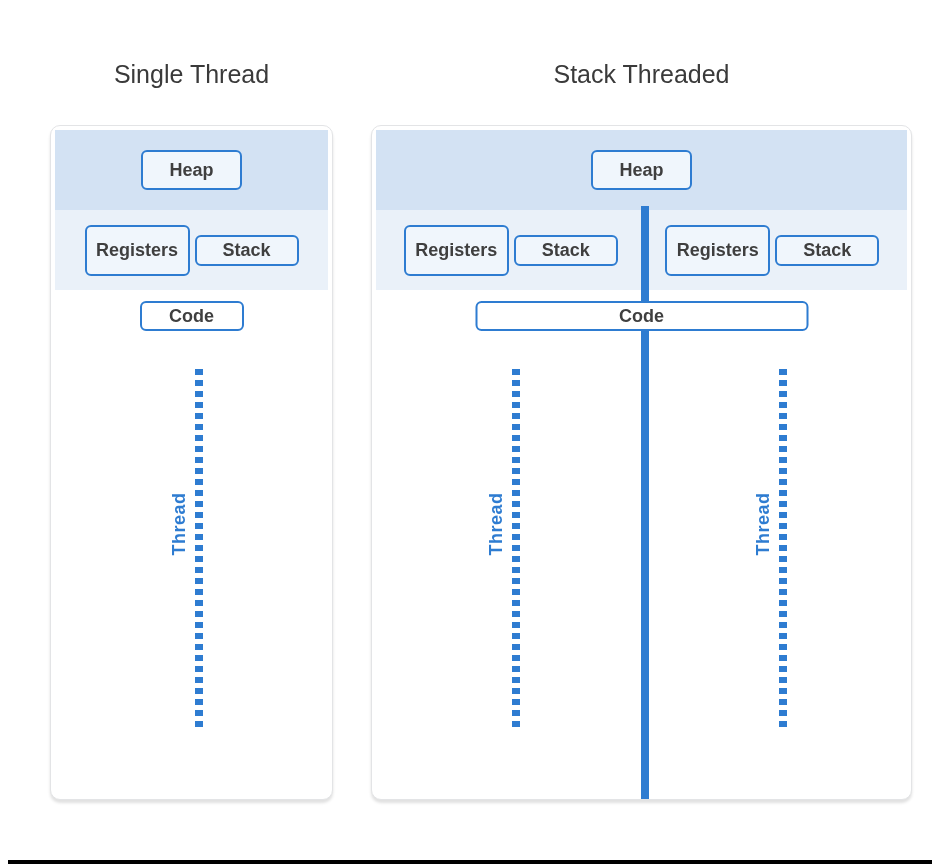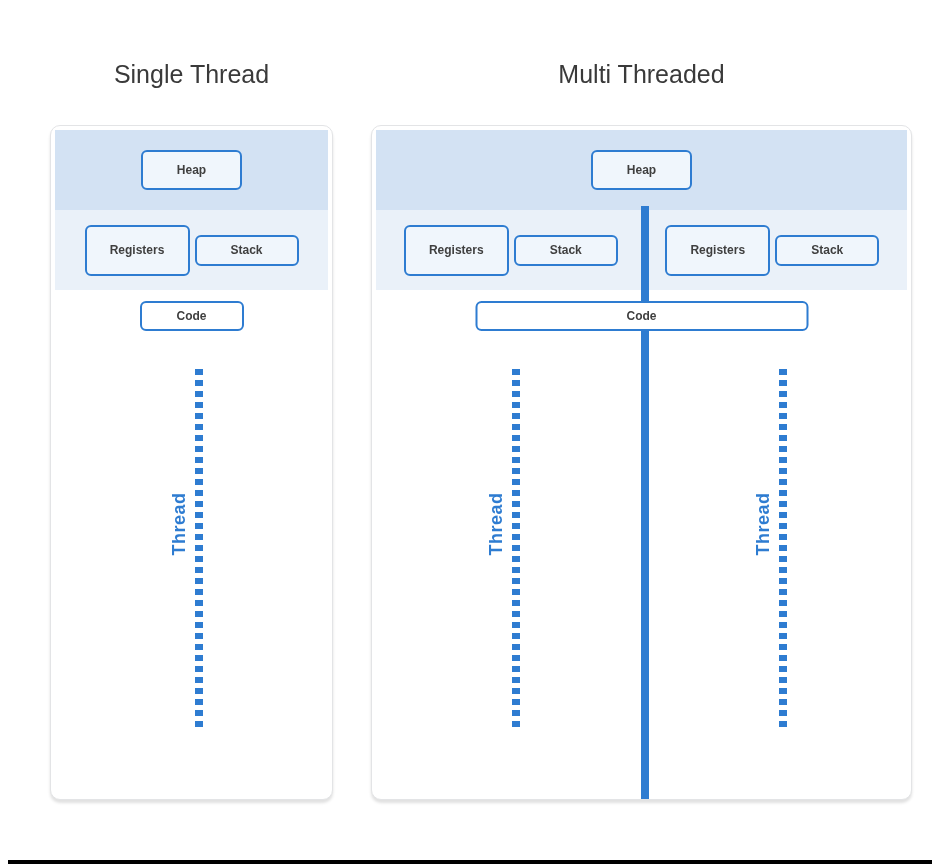--- a/index.html
+++ b/index.html
@@ -27,21 +27,21 @@
     border:1px solid var(--panel-border);border-radius:10px;overflow:hidden;
     box-shadow:0 3px 3px rgba(0,0,0,0.12);
   }
   .band{width:100%;height:80px;display:flex;align-items:center;justify-content:center;}
   .heap-band{background:var(--heap-band);}
   .regs-band{background:var(--regs-band);justify-content:space-around;}
   .group{display:flex;gap:5px;align-items:center;justify-content:center;}
   .box{
     display:flex;align-items:center;justify-content:center;
     border:2px solid var(--blue);border-radius:6px;background:var(--box-fill);
-    color:var(--label-text);font-size:12px;font-weight:600;
+    color:var(--label-text);font-size:18px;font-weight:600;
   }
   .box-heap{width:101px;height:40px;}
   .box-registers{width:105px;height:51px;}
   .box-stack{width:104px;height:31px;}
   .box-code{
     position:absolute;top:175px;left:50%;transform:translateX(-50%);
     height:30px;background:var(--code-fill);z-index:2;
   }
   .box-code.narrow{width:104px;}
   .box-code.wide{width:333px;}
@@ -64,21 +64,21 @@
     position:absolute;left:0;top:852px;width:936px;height:3px;background:#000000;
   }
 </style>
 </head>
 <body>
 
 <div class="canvas">
 
   <div class="title" style="left:42px;width:283px;">Single Thread</div>
 
-  <div class="title" style="left:363px;width:541px;">Multi Threaded</div>
+  <div class="title" style="left:363px;width:541px;">Stack Threaded</div>
 
   <div class="panel" style="left:42px;width:283px;">
     <div class="band heap-band">
       <div class="box box-heap">Heap</div>
     </div>
     <div class="band regs-band">
       <div class="group">
         <div class="box box-registers">Registers</div>
         <div class="box box-stack">Stack</div>
       </div>

